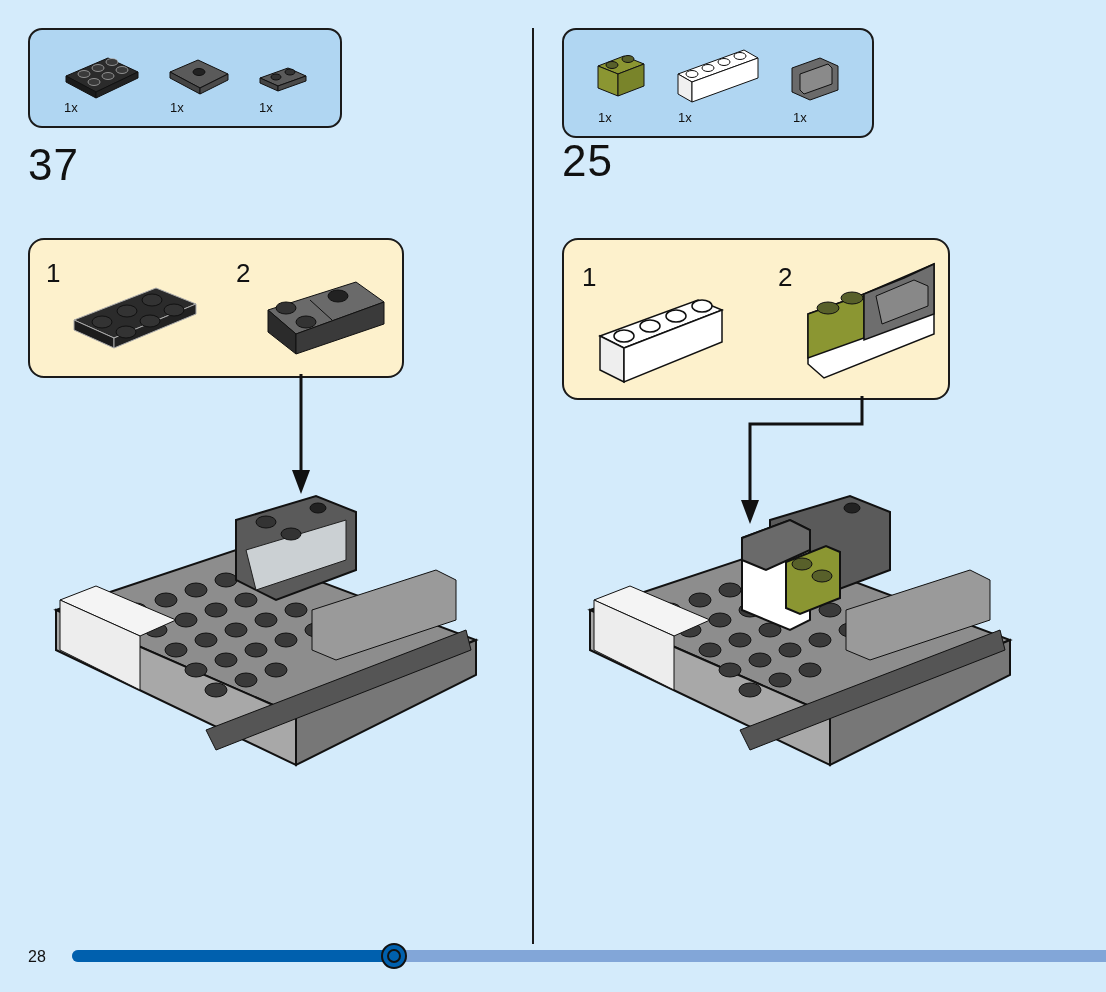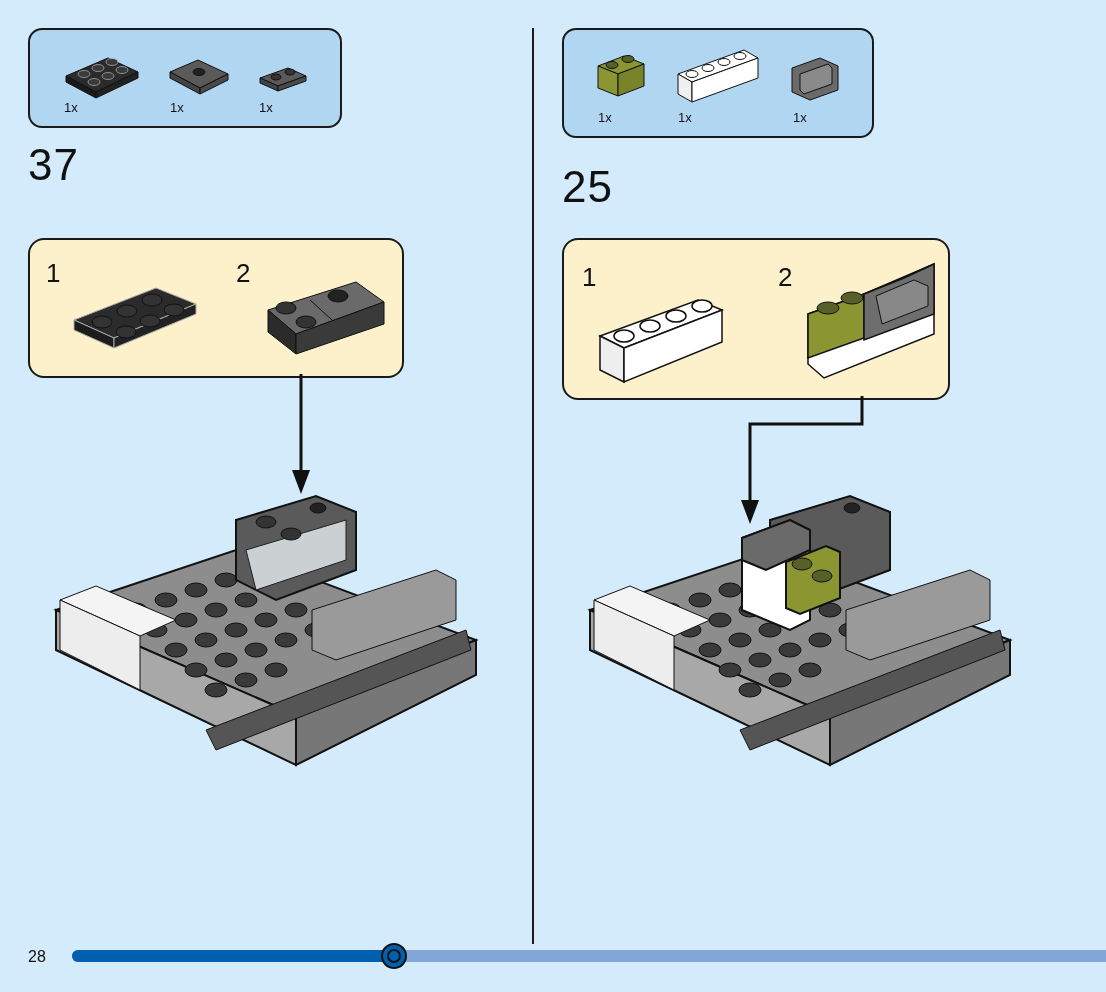--- a/index.html
+++ b/index.html
@@ -148,21 +148,21 @@
   </svg>
   <svg style="left:226px;top:26px;" width="52" height="48">
     <polygon points="2,12 30,2 48,10 48,34 20,44 2,36" fill="#6a6a6a" stroke="#111"></polygon>
     <polygon points="10,18 38,8 42,12 42,28 14,38 10,34" fill="#8a8a8a" stroke="#111"></polygon>
   </svg>
   <span class="qty" style="left:34px;top:80px;">1x</span>
   <span class="qty" style="left:114px;top:80px;">1x</span>
   <span class="qty" style="left:229px;top:80px;">1x</span>
 </div>
 
-<div class="step-num" style="left:562px;top:162px;">25</div>
+<div class="step-num" style="left:562px;top:136px;">25</div>
 
 <div class="sub-box" style="left:562px;top:238px;width:384px;height:158px;">
   <span class="sub-num" style="left:18px;top:22px;">1</span>
   <span class="sub-num" style="left:214px;top:22px;">2</span>
   <svg style="left:34px;top:50px;" width="130" height="96">
     <polygon points="2,46 100,10 124,20 26,58" fill="#fff" stroke="#111" stroke-width="1.5"></polygon>
     <polygon points="2,46 26,58 26,92 2,80" fill="#eee" stroke="#111" stroke-width="1.5"></polygon>
     <polygon points="26,58 124,20 124,52 26,92" fill="#fff" stroke="#111" stroke-width="1.5"></polygon>
     <g fill="#fff" stroke="#111" stroke-width="1.5">
       <ellipse cx="26" cy="46" rx="10" ry="6"></ellipse>

